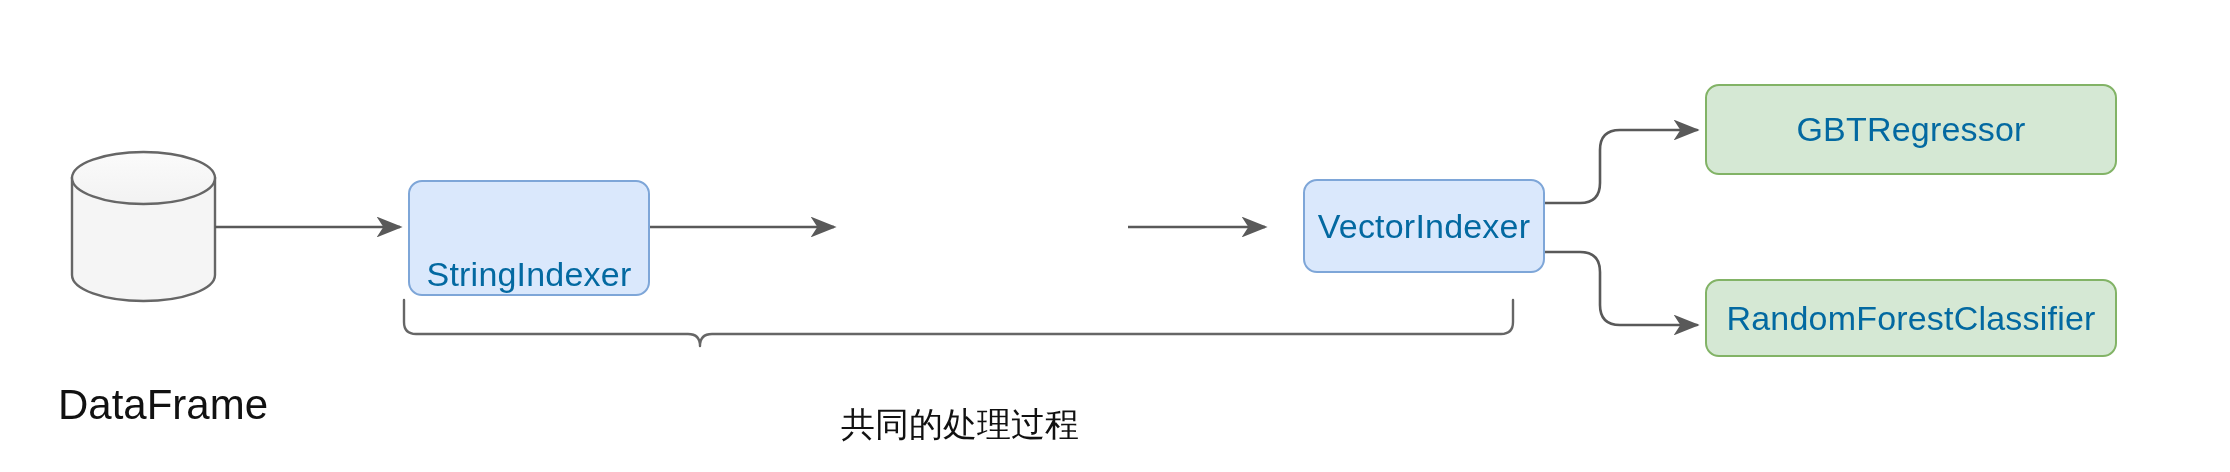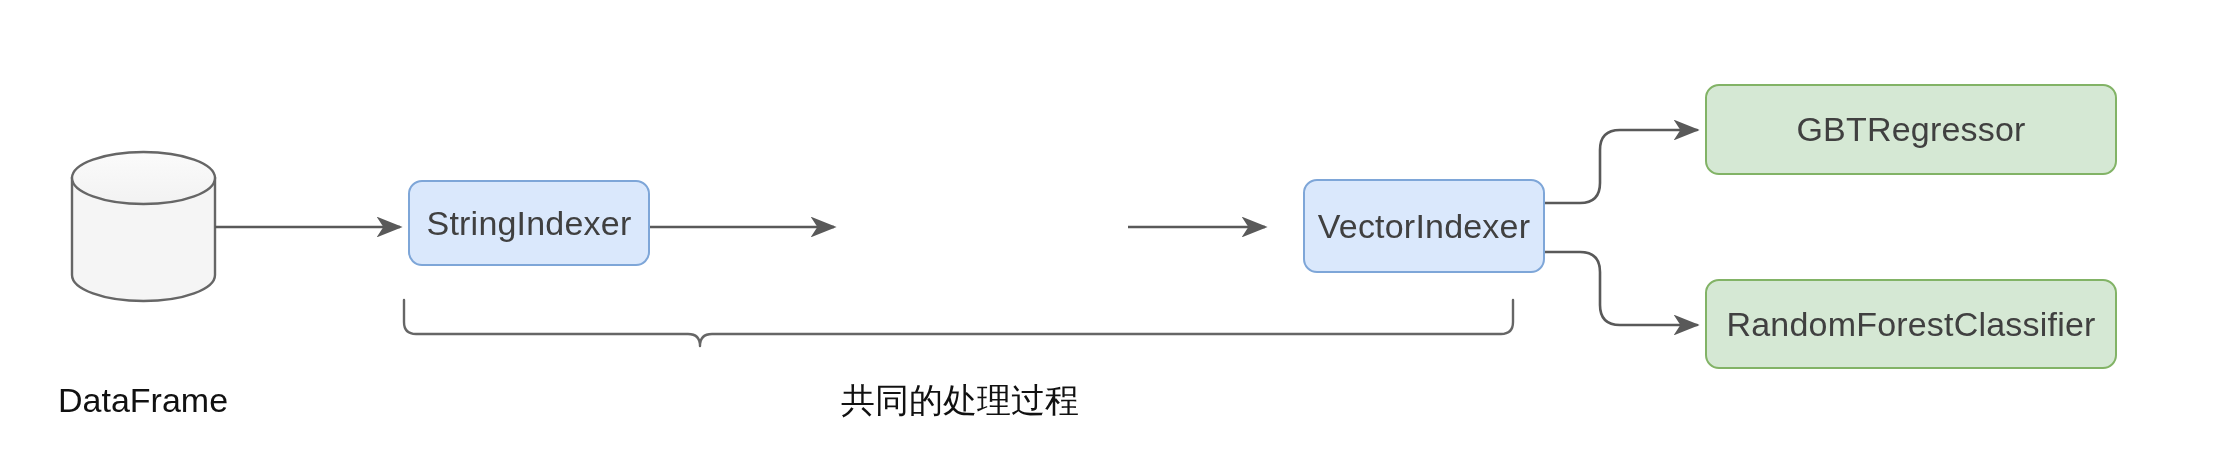--- a/index.html
+++ b/index.html
@@ -28,44 +28,45 @@
   .node {
     position: absolute;
     box-sizing: border-box;
     display: flex;
     align-items: center;
     justify-content: center;
     border-radius: 14px;
     border-width: 2px;
     border-style: solid;
     font-size: 34px;
-    color: #404040;
+    color: #0369a1;
     letter-spacing: 0.2px;
     white-space: nowrap;
   }
   .node.blue {
     background: #dae8fc;
     border-color: #7ea6d8;
   }
   .node.green {
     background: #d5e8d4;
     border-color: #82b366;
   }
   .plain-label {
     position: absolute;
-    font-size: 34px;
+    font-size: 42px;
     color: #111111;
     white-space: nowrap;
   }
   .cjk-label {
     position: absolute;
     font-size: 34px;
     color: #111111;
     white-space: nowrap;
     font-family: "DejaVu Sans", "Liberation Sans", sans-serif;
+    margin-top: 24px;
   }
 </style>
 </head>
 <body>
 
 <div id="canvas">
 
   <svg id="edges" viewBox="0 0 2230 472" xmlns="http://www.w3.org/2000/svg">
     <defs>
       <marker id="arrowhead" markerWidth="10" markerHeight="8" refX="9" refY="4" orient="auto" markerUnits="strokeWidth">
@@ -91,32 +92,32 @@
     <path d="M1515,203 L1580,203 Q1600,203 1600,183 L1600,150 Q1600,130 1620,130 L1697,130" fill="none" stroke="#595959" stroke-width="2.6" stroke-linecap="round" marker-end="url(#arrowhead)"></path>
 
     <path d="M1515,252 L1580,252 Q1600,252 1600,272 L1600,305 Q1600,325 1620,325 L1697,325" fill="none" stroke="#595959" stroke-width="2.6" stroke-linecap="round" marker-end="url(#arrowhead)"></path>
 
     <path d="M404,300 L404,322 Q404,334 416,334 L688,334 Q700,334 700,346
              Q700,334 712,334 L1501,334 Q1513,334 1513,322 L1513,300" fill="none" stroke="#666666" stroke-width="2.4" stroke-linecap="round" stroke-linejoin="round"></path>
   </svg>
 
   <div class="plain-label" style="left:58px; top:381px;">DataFrame</div>
 
-  <div class="node blue" style="left:408px; top:180px; width:242px; height:86px;">
+  <div class="node blue" style="left:408px; top:180px; width:242px; height:116px;align-items:flex-end;">
     <span>StringIndexer</span>
   </div>
 
 
   <div class="node blue" style="left:1273px; top:179px; width:242px; height:94px;margin-left:30px;">
     <span>VectorIndexer</span>
   </div>
 
   <div class="node green" style="left:1705px; top:84px; width:412px; height:91px;">
     <span>GBTRegressor</span>
   </div>
 
-  <div class="node green" style="left:1705px; top:279px; width:412px; height:90px;">
+  <div class="node green" style="left:1705px; top:279px; width:412px; height:78px;">
     <span>RandomForestClassifier</span>
   </div>
 
   <div class="cjk-label" style="left:841px; top:378px;">共同的处理过程</div>
 
 </div>
 
 </body></html>

